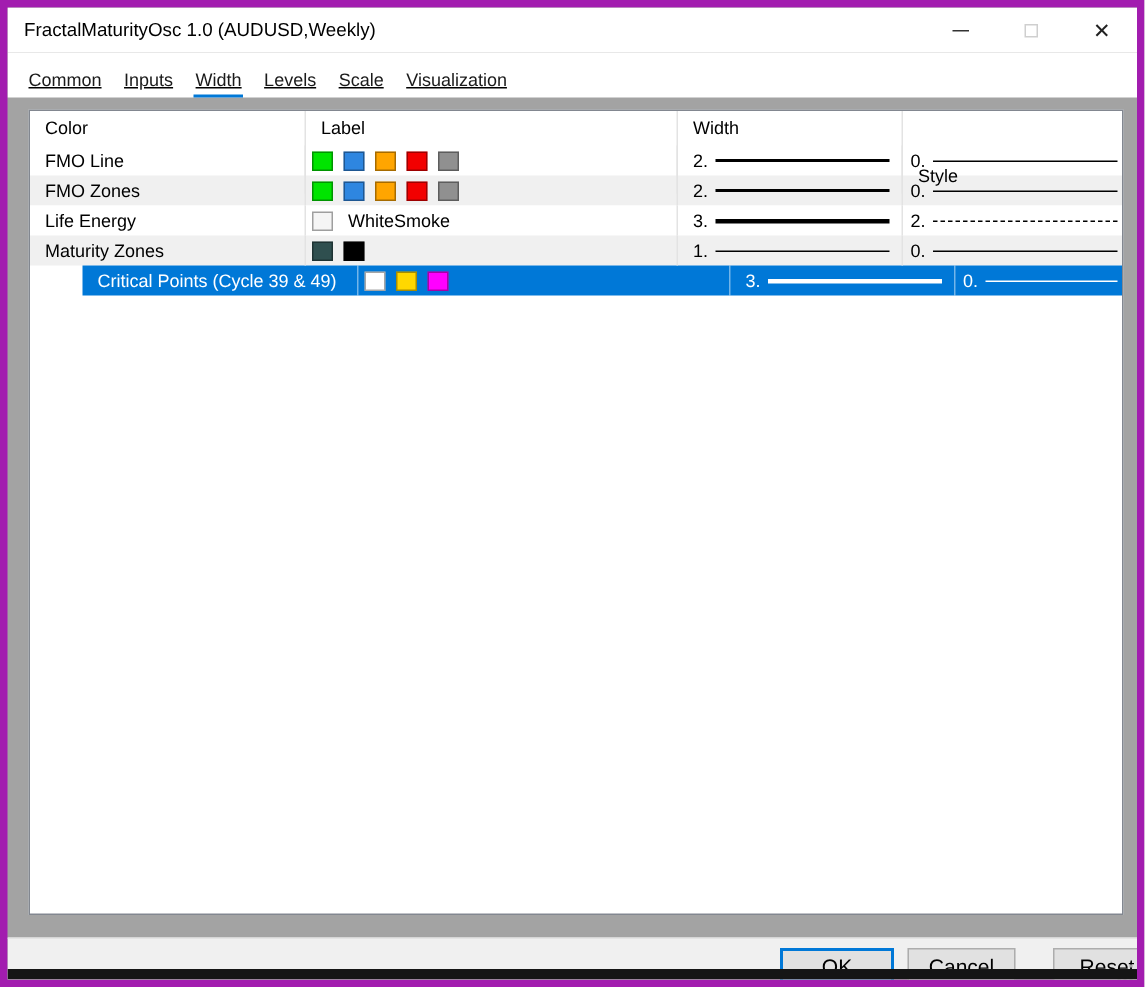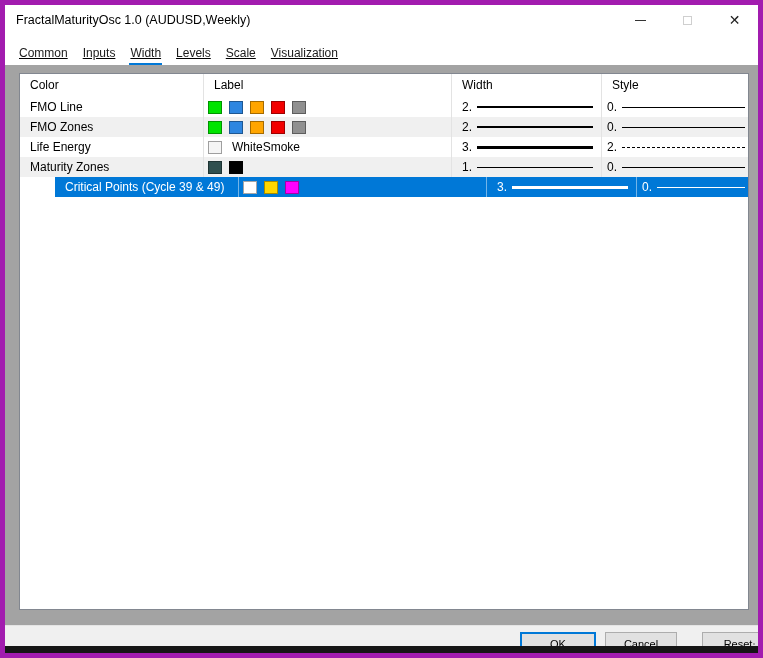--- a/index.html
+++ b/index.html
@@ -60,21 +60,21 @@
     grid-template-columns:184px 248px 150px 1fr;
   }
   .thead { height:23px; }
   .th {
     padding-left:10px;
     line-height:23px;
     border-right:1px solid #e3e3e3;
     color:#000;
     white-space:nowrap;
   }
-  .th:last-child { border-right:none; }
+  .th:last-child { border-right:none;margin-top:32px; }
 
   .trow { height:20px; align-items:stretch; background:#fff; }
   .trow.alt { background:#f0f0f0; }
   .trow.selected { background:var(--accent); color:#fff;margin-left:35px; }
 
   .td {
     display:flex; align-items:center;
     border-right:1px solid #e3e3e3;
     overflow:hidden; white-space:nowrap;
   }
@@ -107,21 +107,21 @@
     background:#f0f0f0;
     border-top:1px solid #e4e4e4;
   }
   .btn {
     position:absolute; top:6px;
     height:23px;
     background:#e1e1e1;
     border:1px solid #adadad;
     display:flex; align-items:center; justify-content:center;
     font-family:"Liberation Sans", sans-serif;
-    font-size:11px; color:#000;
+    font-size:14px; color:#000;
     padding:0;
   }
   .btn-ok { left:515px; width:76px; border:2px solid var(--accent); }
   .btn-cancel { left:600px; width:72px; }
   .btn-reset { left:697px; width:72px; }
 
   .grip { position:absolute; right:2px; bottom:2px; width:12px; height:12px; }
   .grip i { position:absolute; width:2px; height:2px; background:#a2a2a2; }
   .grip i:nth-child(1){ right:1px; bottom:9px; }
   .grip i:nth-child(2){ right:5px; bottom:5px; }

